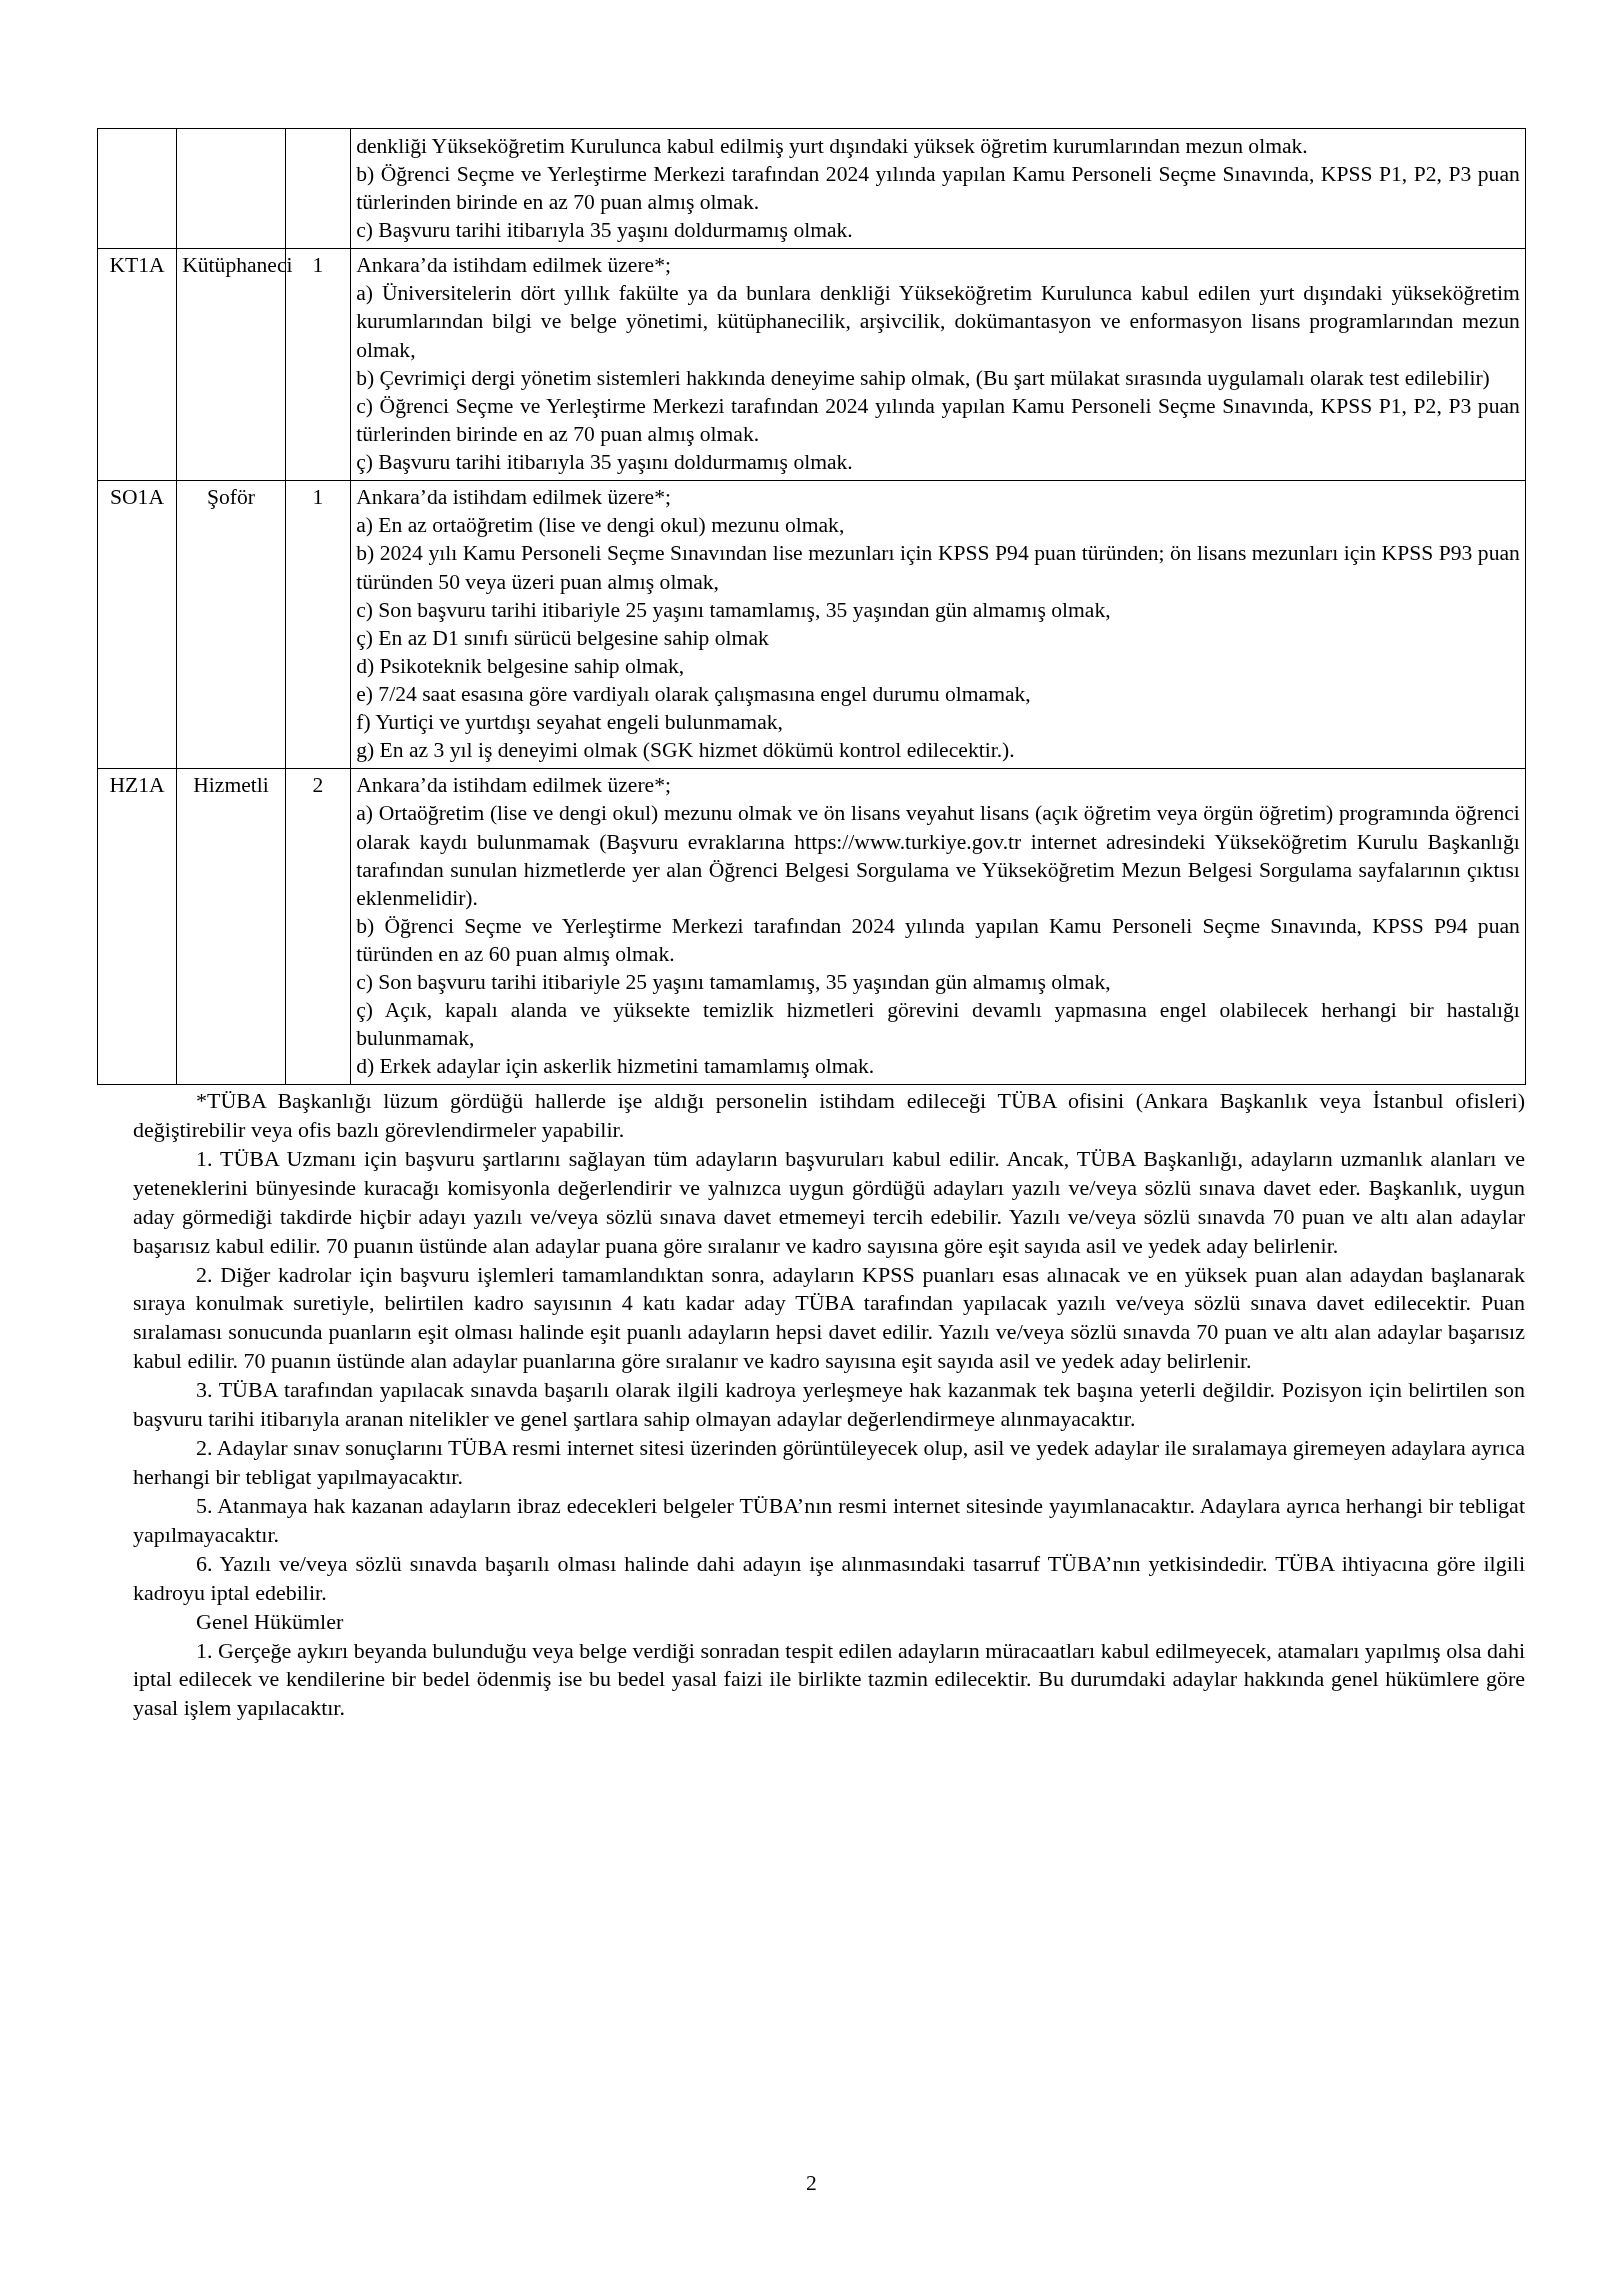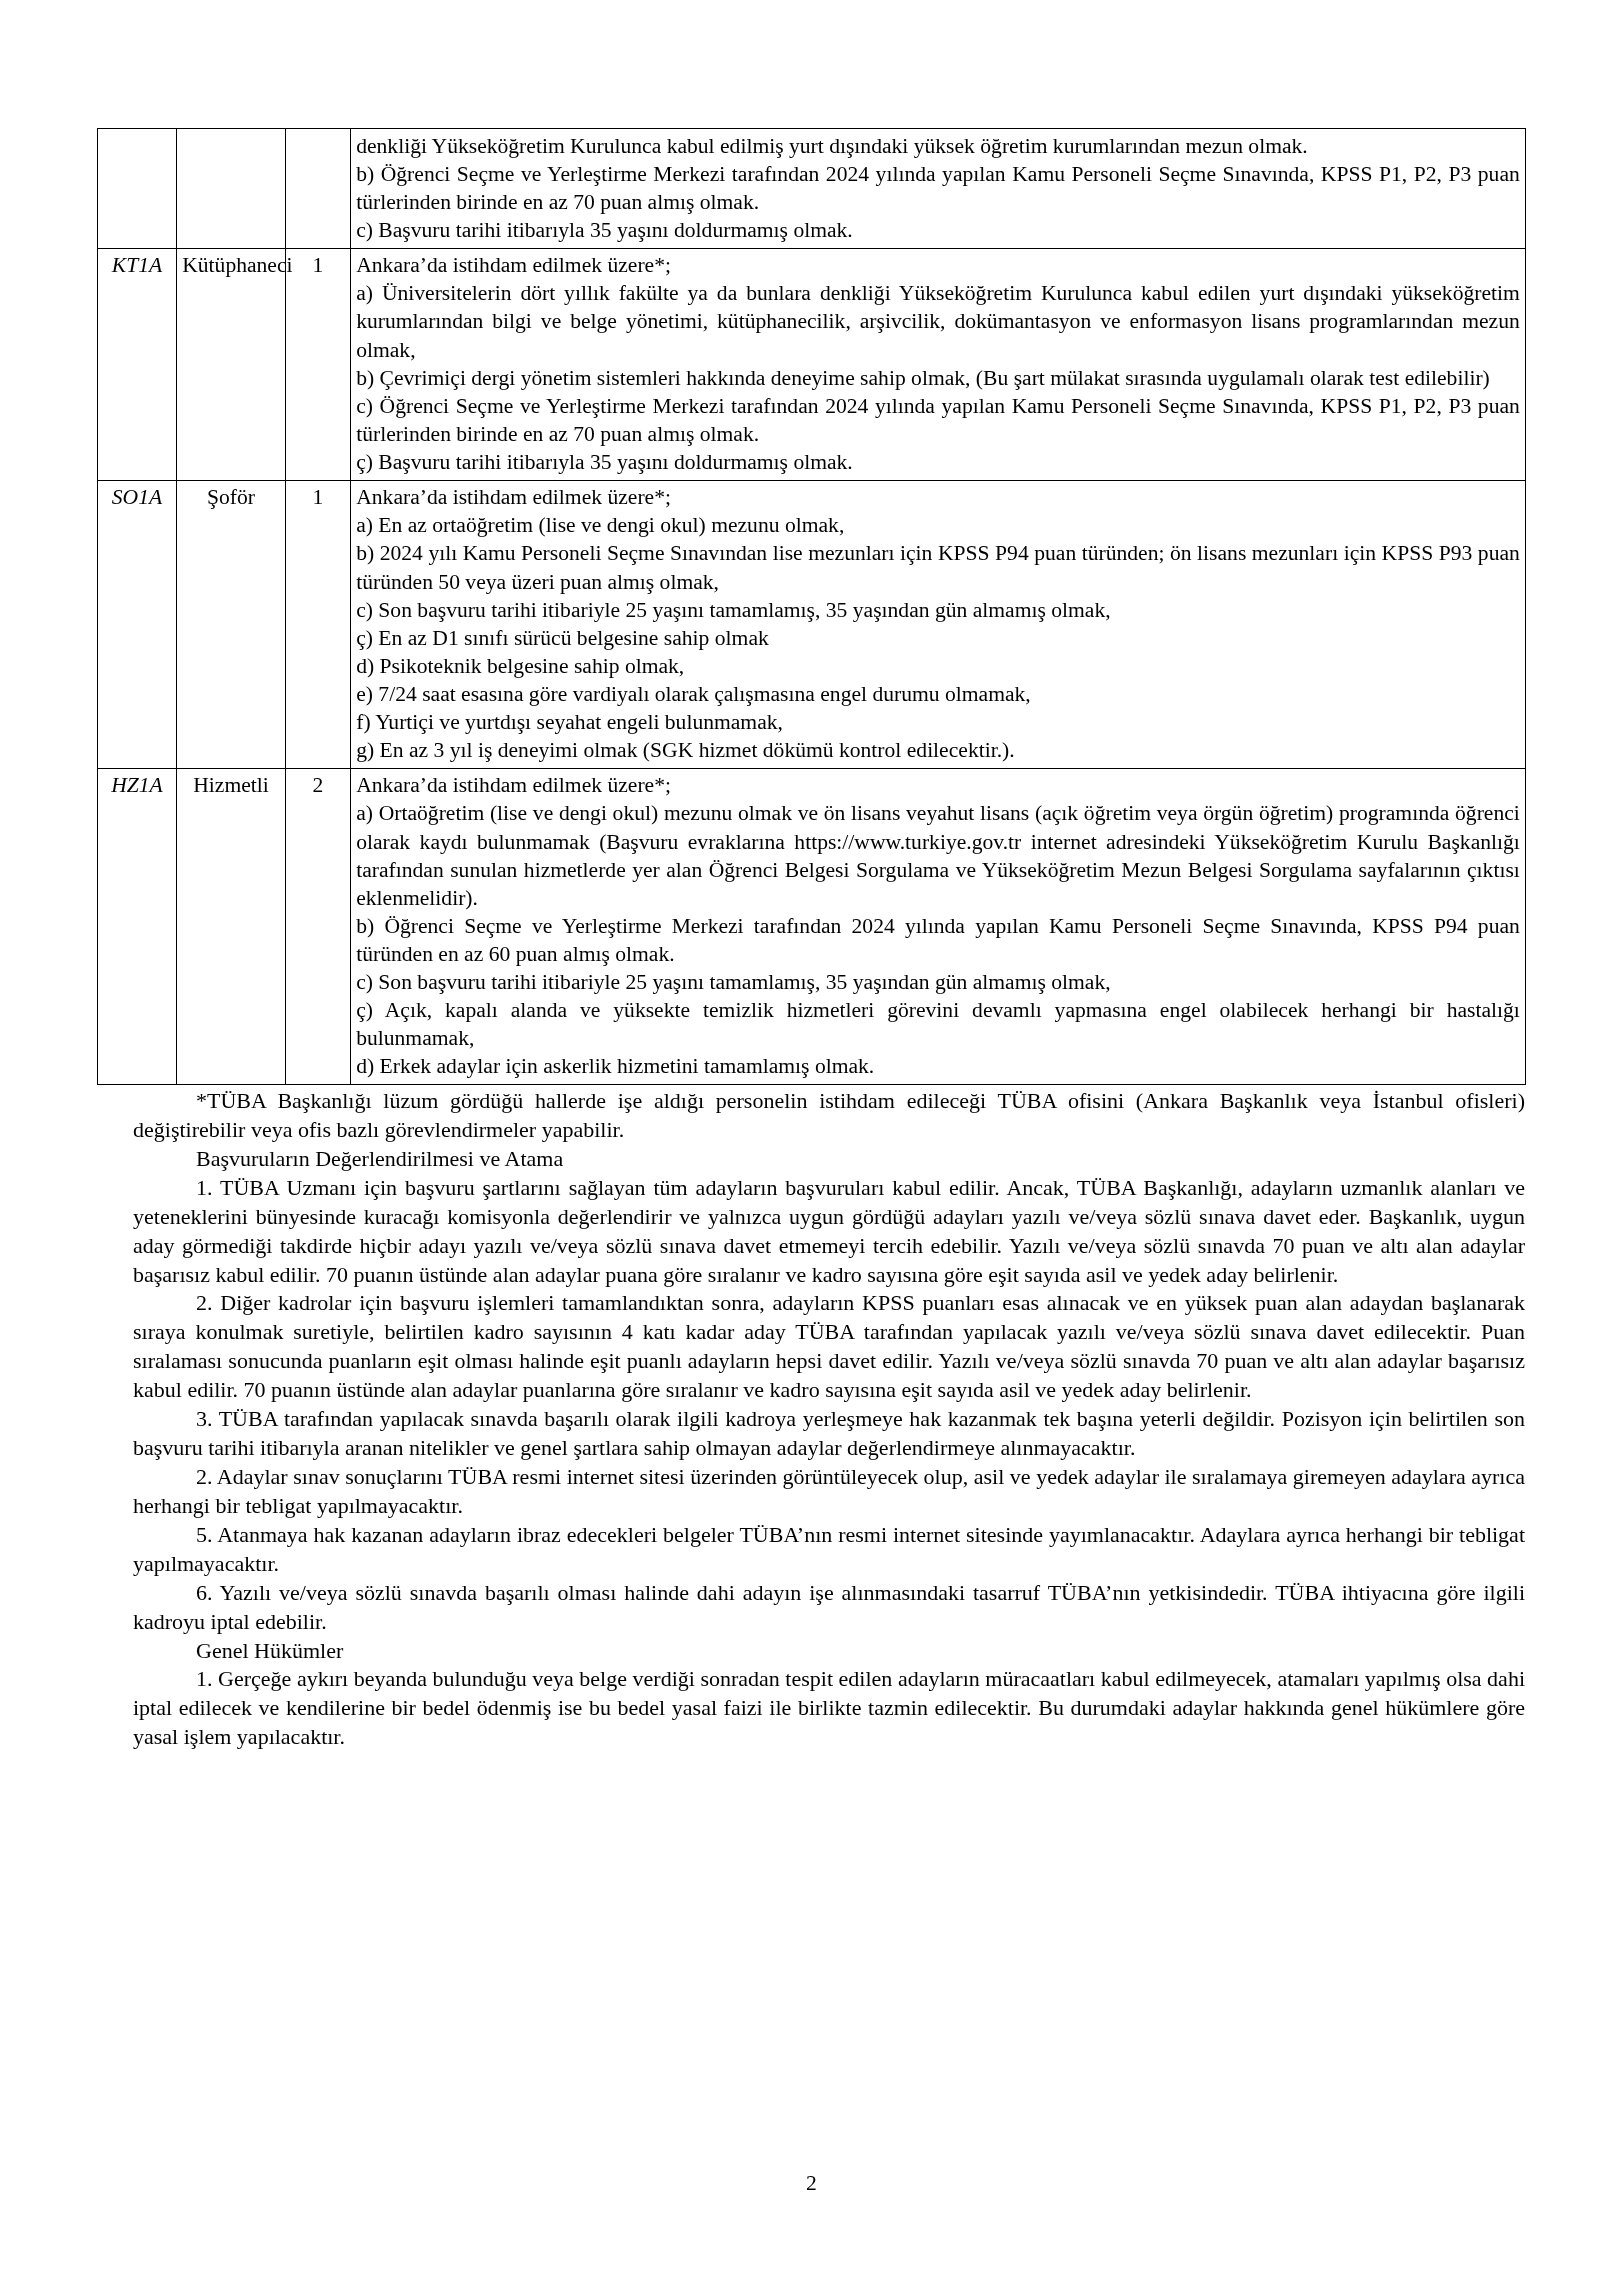--- a/index.html
+++ b/index.html
@@ -32,21 +32,21 @@
   table.kadro col.c-count { width:65px; }
   table.kadro col.c-desc  { width:1175px; }
 
   table.kadro td {
     border:1.3px solid #000;
     vertical-align:top;
     padding:2.6px 5.2px 3.9px 5.2px;
     font-size:21.6px;
     line-height:1.30;
   }
-  td.code  { text-align:center; white-space:nowrap;font-style:italic; }
+  td.code  { text-align:center; white-space:nowrap; }
   td.title { text-align:center;  white-space:nowrap; }
   td.count { text-align:center; }
   td.desc  { text-align:justify; text-justify:inter-word; padding-left:6.5px; padding-right:7.9px; }
   td.desc .ln { display:block; }
   td.desc .ln.just { text-align:justify; }
   
   td.desc .ln:last-child { text-align:left; }
 
   
   .para {
@@ -138,21 +138,20 @@
             <span class="ln">d) Erkek adaylar için askerlik hizmetini tamamlamış olmak.</span>
           </td>
         </tr>
 
       </tbody>
     </table>
 
     <div class="paras">
       <p class="para ind">*TÜBA Başkanlığı lüzum gördüğü hallerde işe aldığı personelin istihdam edileceği TÜBA ofisini (Ankara Başkanlık veya İstanbul ofisleri) değiştirebilir veya ofis bazlı görevlendirmeler yapabilir.</p>
 
-      <p class="para ind">Başvuruların Değerlendirilmesi ve Atama</p>
       <p class="para ind">1. TÜBA Uzmanı için başvuru şartlarını sağlayan tüm adayların başvuruları kabul edilir. Ancak, TÜBA Başkanlığı, adayların uzmanlık alanları ve yeteneklerini bünyesinde kuracağı komisyonla değerlendirir ve yalnızca uygun gördüğü adayları yazılı ve/veya sözlü sınava davet eder. Başkanlık, uygun aday görmediği takdirde hiçbir adayı yazılı ve/veya sözlü sınava davet etmemeyi tercih edebilir. Yazılı ve/veya sözlü sınavda 70 puan ve altı alan adaylar başarısız kabul edilir. 70 puanın üstünde alan adaylar puana göre sıralanır ve kadro sayısına göre eşit sayıda asil ve yedek aday belirlenir.</p>
       <p class="para ind">2. Diğer kadrolar için başvuru işlemleri tamamlandıktan sonra, adayların KPSS puanları esas alınacak ve en yüksek puan alan adaydan başlanarak sıraya konulmak suretiyle, belirtilen kadro sayısının 4 katı kadar aday TÜBA tarafından yapılacak yazılı ve/veya sözlü sınava davet edilecektir. Puan sıralaması sonucunda puanların eşit olması halinde eşit puanlı adayların hepsi davet edilir. Yazılı ve/veya sözlü sınavda 70 puan ve altı alan adaylar başarısız kabul edilir. 70 puanın üstünde alan adaylar puanlarına göre sıralanır ve kadro sayısına eşit sayıda asil ve yedek aday belirlenir.</p>
       <p class="para ind">3. TÜBA tarafından yapılacak sınavda başarılı olarak ilgili kadroya yerleşmeye hak kazanmak tek başına yeterli değildir. Pozisyon için belirtilen son başvuru tarihi itibarıyla aranan nitelikler ve genel şartlara sahip olmayan adaylar değerlendirmeye alınmayacaktır.</p>
       <p class="para ind">2. Adaylar sınav sonuçlarını TÜBA resmi internet sitesi üzerinden görüntüleyecek olup, asil ve yedek adaylar ile sıralamaya giremeyen adaylara ayrıca herhangi bir tebligat yapılmayacaktır.</p>
       <p class="para ind">5. Atanmaya hak kazanan adayların ibraz edecekleri belgeler TÜBA’nın resmi internet sitesinde yayımlanacaktır. Adaylara ayrıca herhangi bir tebligat yapılmayacaktır.</p>
       <p class="para ind">6. Yazılı ve/veya sözlü sınavda başarılı olması halinde dahi adayın işe alınmasındaki tasarruf TÜBA’nın yetkisindedir. TÜBA ihtiyacına göre ilgili kadroyu iptal edebilir.</p>
 
       <p class="para ind">Genel Hükümler</p>
       <p class="para ind">1. Gerçeğe aykırı beyanda bulunduğu veya belge verdiği sonradan tespit edilen adayların müracaatları kabul edilmeyecek, atamaları yapılmış olsa dahi iptal edilecek ve kendilerine bir bedel ödenmiş ise bu bedel yasal faizi ile birlikte tazmin edilecektir. Bu durumdaki adaylar hakkında genel hükümlere göre yasal işlem yapılacaktır.</p>
     </div>

